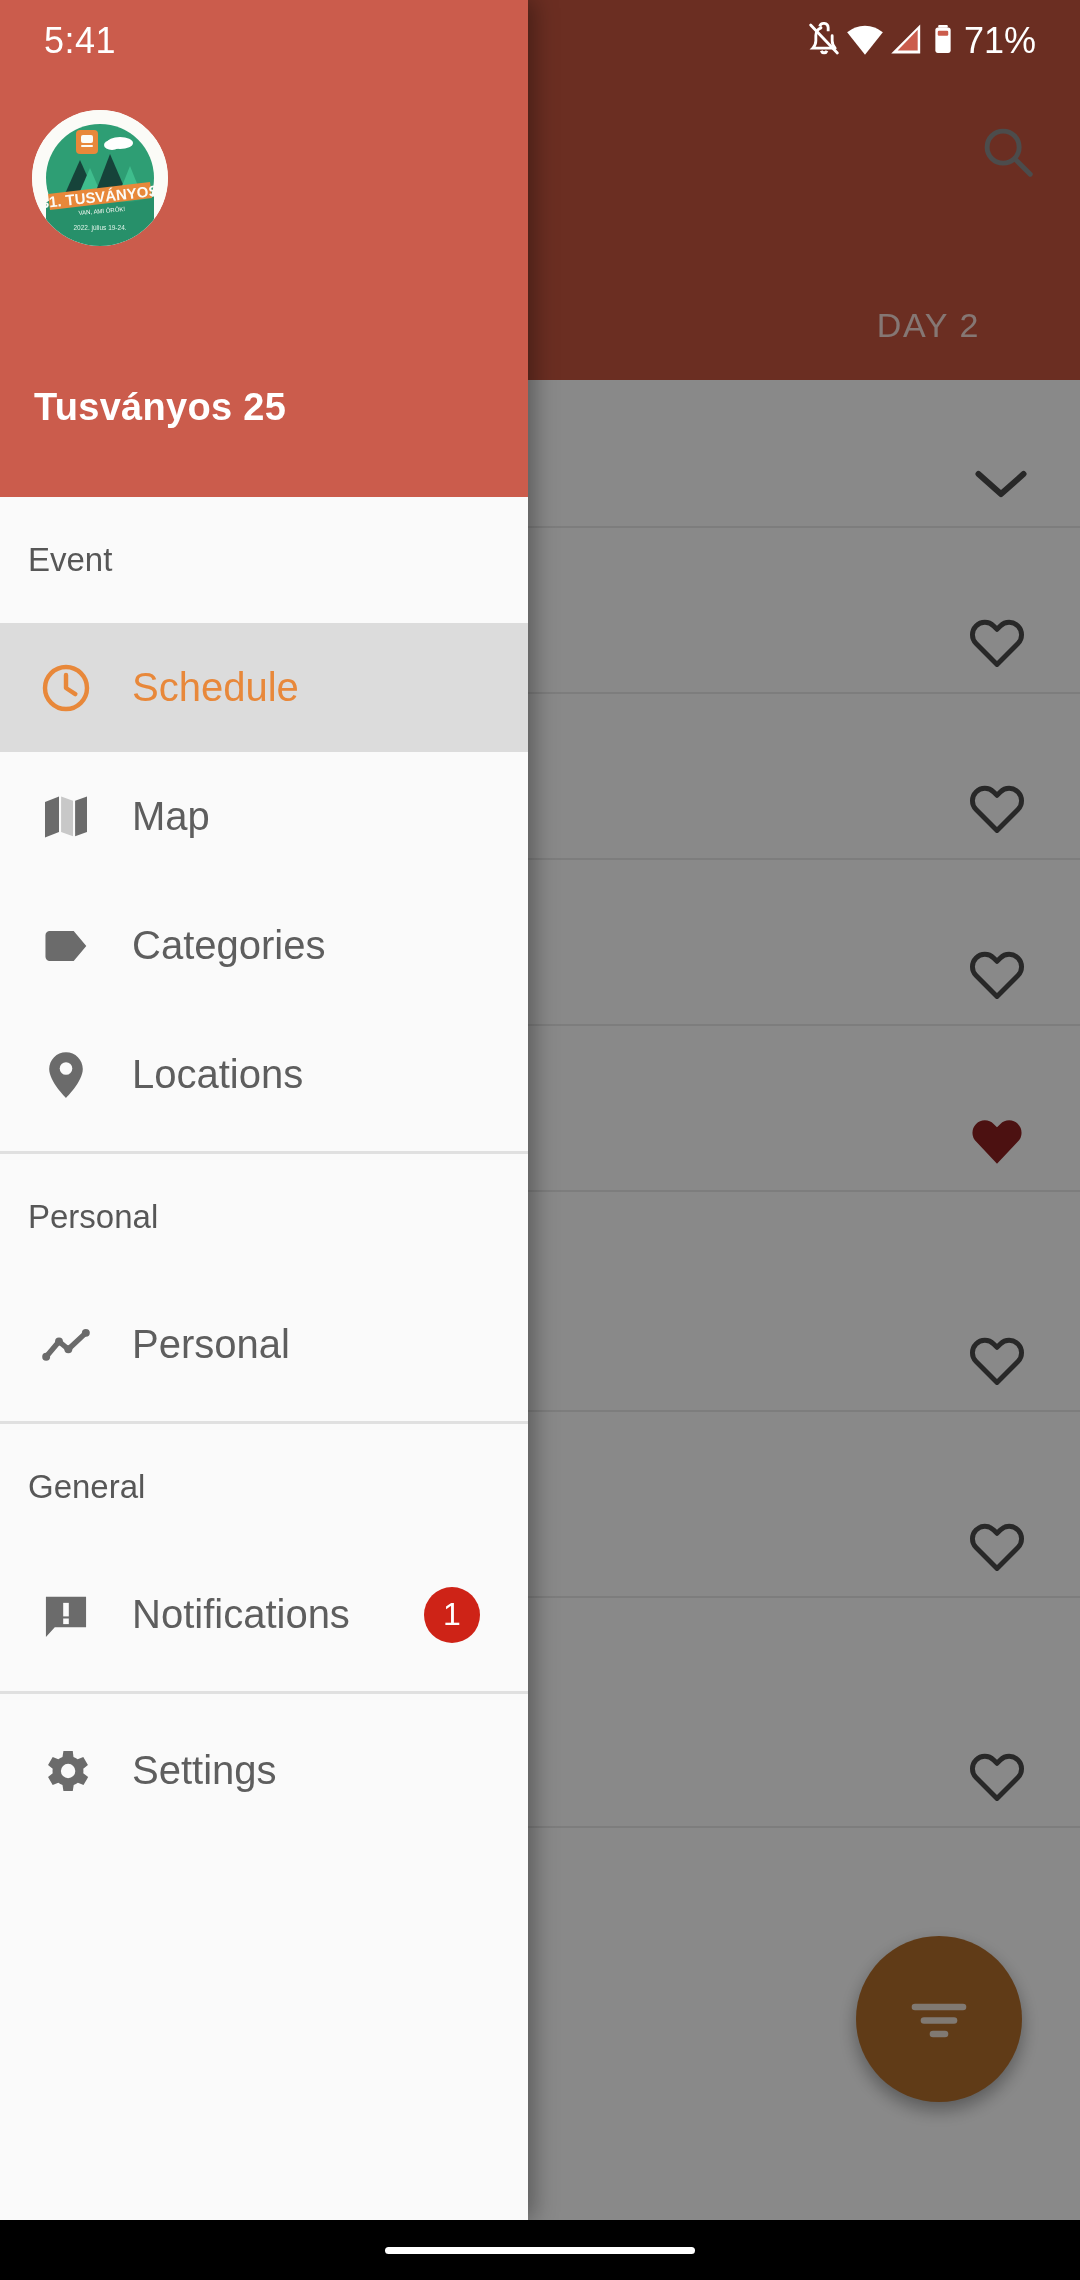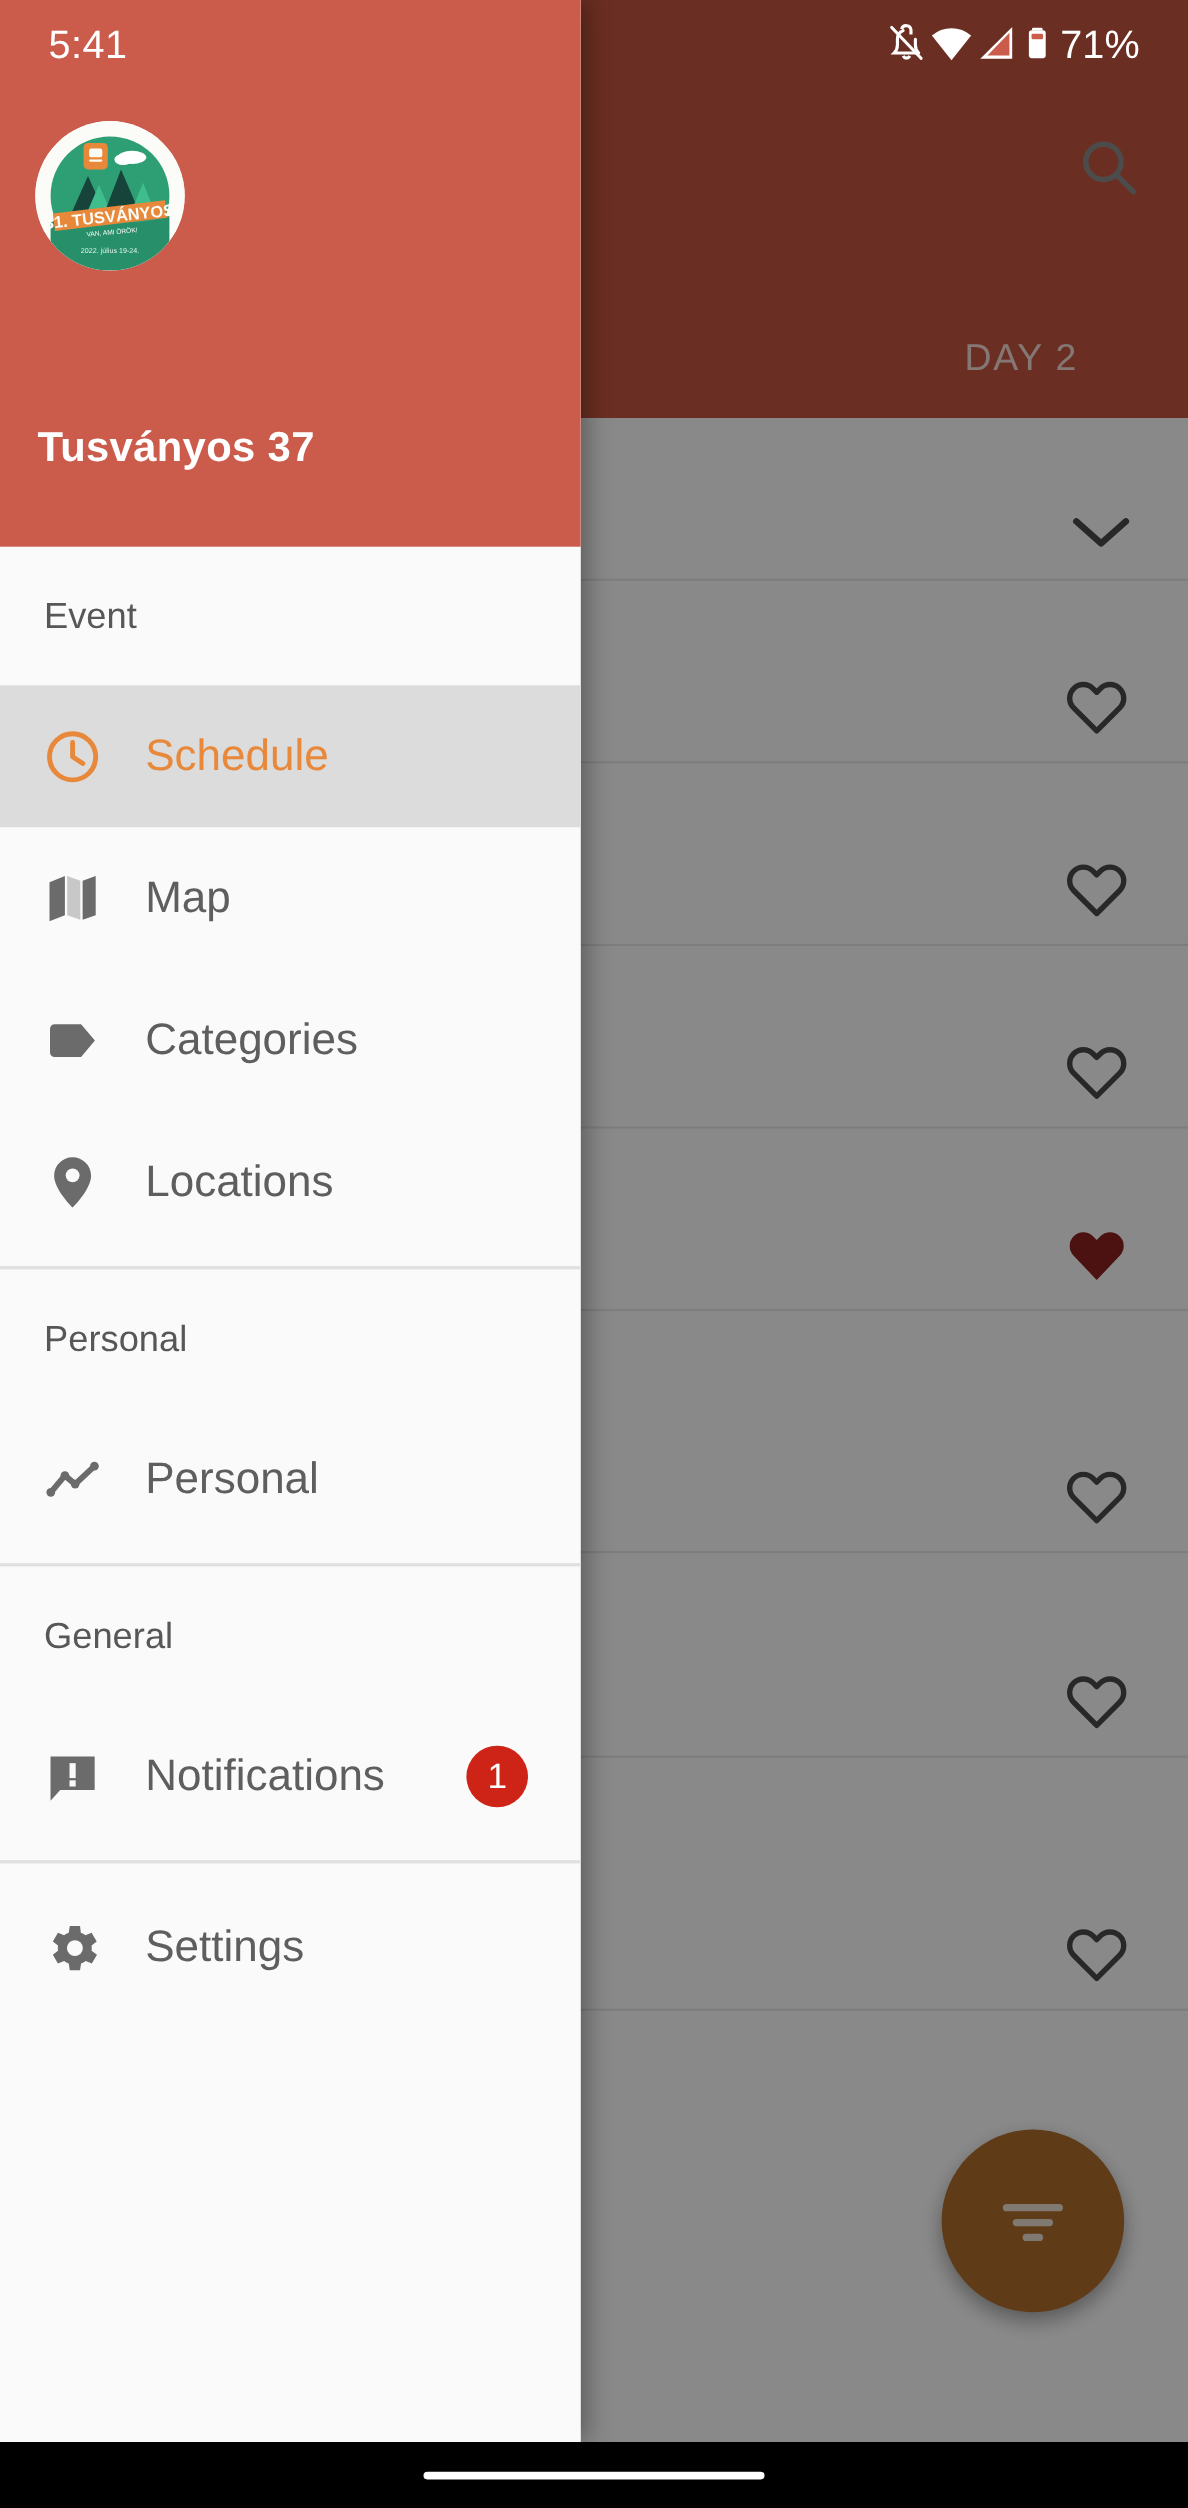--- a/index.html
+++ b/index.html
@@ -185,21 +185,21 @@
     bottom: 68px;
     font-size: 38px;
     font-weight: bold;
     color: #ffffff;
     letter-spacing: 0.3px;
   }
   .section-header {
     height: 126px;
     display: flex;
     align-items: center;
-    padding-left: 40px;
+    padding-left: 28px;
     box-sizing: border-box;
     font-size: 33px;
     color: #575757;
   }
   .menu-item {
     position: relative;
     height: 129px;
     display: flex;
     align-items: center;
     box-sizing: border-box;
@@ -391,21 +391,21 @@
           <rect x="49" y="25" width="12" height="8" rx="2" fill="#fbfbf7"></rect>
           <rect x="49" y="35" width="12" height="2" rx="1" fill="#fbfbf7"></rect>
           <ellipse cx="88" cy="33" rx="13" ry="6" fill="#ffffff"></ellipse>
           <ellipse cx="80" cy="35" rx="8" ry="5" fill="#ffffff"></ellipse>
           <path d="M16 84 L118 72 L120 88 L18 100 Z" fill="#e8883a"></path>
           <text x="68" y="92" font-family="'Liberation Sans',sans-serif" font-size="15" font-weight="bold" fill="#fbfbf7" text-anchor="middle" transform="rotate(-6 68 92)">31. TUSVÁNYOS</text>
           <text x="70" y="103" font-family="'Liberation Sans',sans-serif" font-size="6" fill="#fbfbf7" text-anchor="middle" transform="rotate(-5 70 103)">VAN, AMI ÖRÖK!</text>
           <text x="68" y="120" font-family="'Liberation Sans',sans-serif" font-size="6.5" fill="#dff3e9" text-anchor="middle">2022. július 19-24.</text>
         </svg>
       </div>
-      <div id="drawer-title">Tusványos 37</div>
+      <div id="drawer-title">Tusványos 25</div>
     </div>
 
     <div class="section-header">Event</div>
 
     <div class="menu-item active">
       <span class="menu-icon">
         <svg viewBox="0 0 24 24" width="56" height="56" fill="none" stroke="#e8883a" stroke-width="1.9">
           <circle cx="12" cy="12" r="9"></circle>
           <polyline points="12,6.4 12,12 16,14.6" stroke-linecap="round" stroke-linejoin="round"></polyline>
         </svg>

